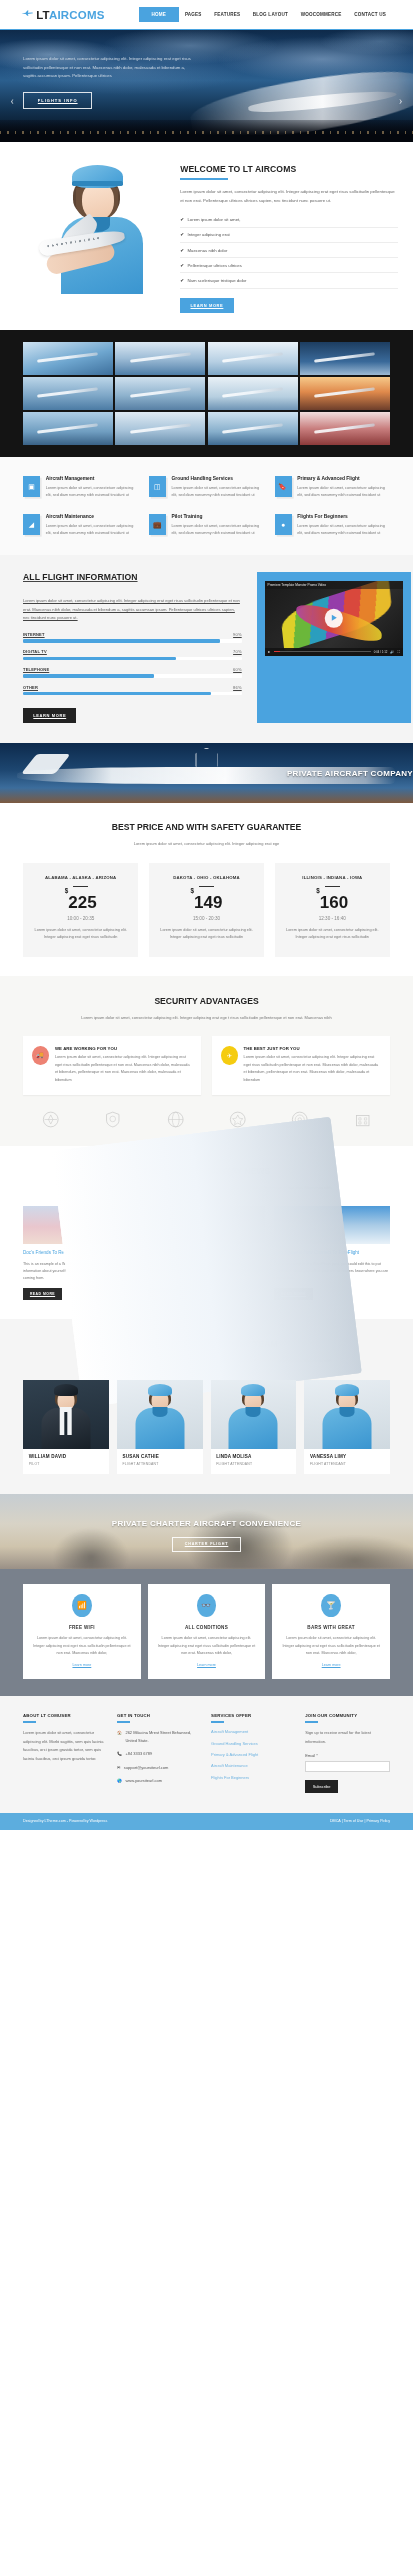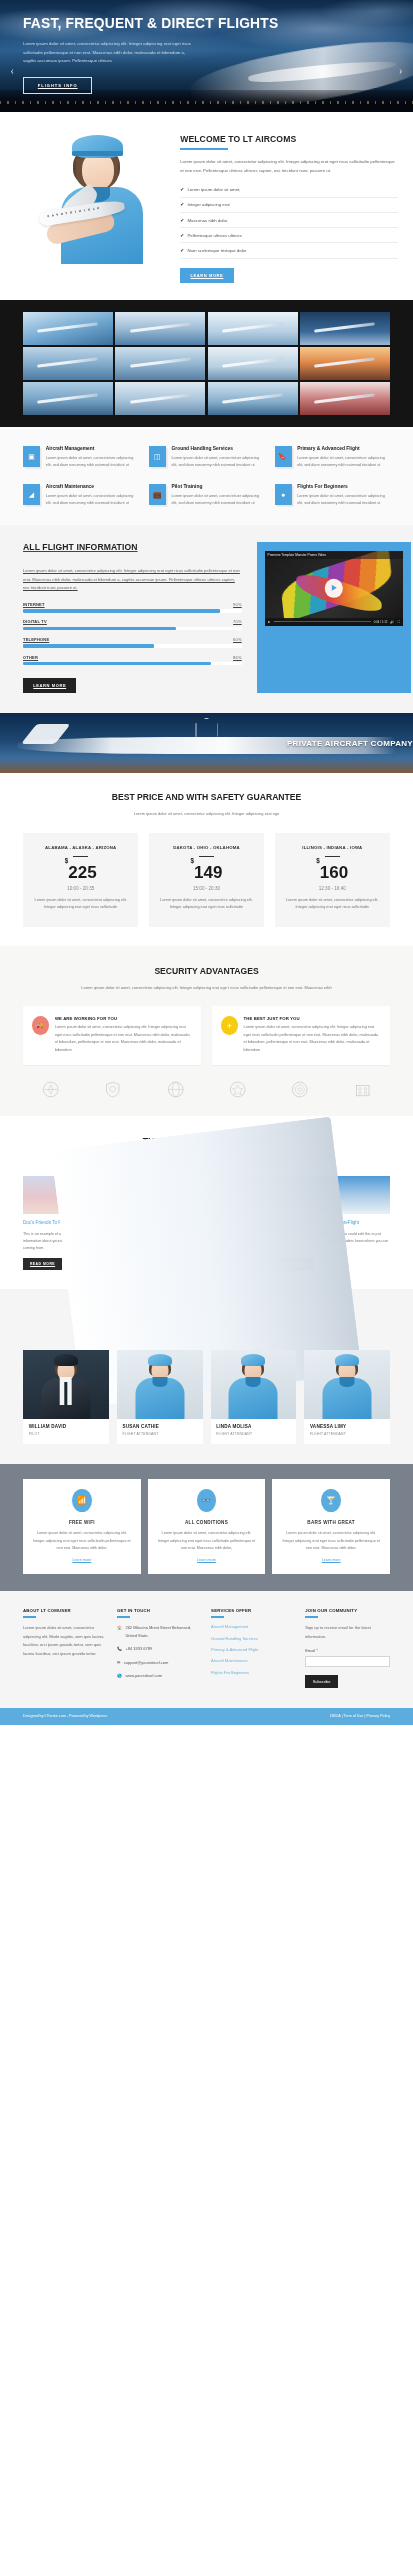--- a/index.html
+++ b/index.html
@@ -356,31 +356,50 @@
     padding: 4px 7.5px; }
   .copybar { background: #5cadde; padding: 6.9px 0; }
   .copy-row { display: flex; justify-content: space-between; font-size: 3.7px; color: #fff; }
   .copy-row a { color: #fff; text-decoration: none; }
 </style>
 </head>
 <body>
 
 <div class="wrap">
 
+  <div class="header">
+    <div class="logo">
+      <span class="logo-icon">
+        <svg width="12.6" height="6.3" viewBox="0 0 22 11">
+            <path d="M1 6 L8 5 L11 1 L13 1 L12 5 L20 4.5 L21 5.5 L12 7 L13 10 L11 10 L8 7 Z" fill="#4aa3df"></path>
+          </svg>
+      </span>
+      <span class="logo-text">
+        <span class="lt">LT</span><span class="aircoms">AIRCOMS</span>
+      </span>
+    </div>
+    <div class="nav">
+      <a href="#" class="active">HOME</a>
+      <a href="#">PAGES</a>
+      <a href="#">FEATURES</a>
+      <a href="#">BLOG LAYOUT</a>
+      <a href="#">WOOCOMMERCE</a>
+      <a href="#">CONTACT US</a>
+    </div>
+  </div>
 
   <div class="hero">
     <div class="hero-clouds"></div>
     <div class="hero-plane"></div>
     <div class="hero-plane2"></div>
     <div class="hero-city"></div>
     <div class="hero-lights"></div>
     <span class="hero-arrow l">‹</span>
     <span class="hero-arrow r">›</span>
     <div class="container hero-inner">
-      <h1>FAST, FREQUENT &amp; DIRECT FLIGHTS</h1>
       <p>Lorem ipsum dolor sit amet, consectetur adipiscing elit. Integer adipiscing erat eget risus sollicitudin pellentesque et non erat. Maecenas nibh dolor, malesuada et bibendum a, sagittis accumsan ipsum. Pellentesque ultrices</p>
       <a href="#" class="hero-btn">FLIGHTS INFO</a>
     </div>
   </div>
 
   <div class="welcome">
     <div class="container welcome-row">
       <div class="welcome-img">
         <div class="stew-hair"></div>
           <div class="stew-hair2"></div>
@@ -775,20 +794,27 @@
           </div>
           <div class="team-meta">
             <div class="team-name">VANESSA LIMY</div>
             <div class="team-role">FLIGHT ATTENDANT</div>
           </div>
         </div>
       </div>
     </div>
   </div>
 
+  <div class="charter">
+    <div class="ch-blur"></div>
+    <div class="ch-inner">
+      <div class="ch-title">PRIVATE CHARTER AIRCRAFT CONVENIENCE</div>
+      <a href="#" class="ch-btn">CHARTER FLIGHT</a>
+    </div>
+  </div>
 
   <div class="feat3">
     <div class="container">
       <div class="feat3-grid">
         <div class="feat-card">
           <div class="feat-circle">📶</div>
           <h4>FREE WIFI</h4>
           <p>Lorem ipsum dolor sit amet, consectetur adipiscing elit. Integer adipiscing erat eget risus sollicitudin pellentesque et non erat. Maecenas nibh dolor,</p>
           <a href="#" class="feat-link">Learn more</a>
         </div>

